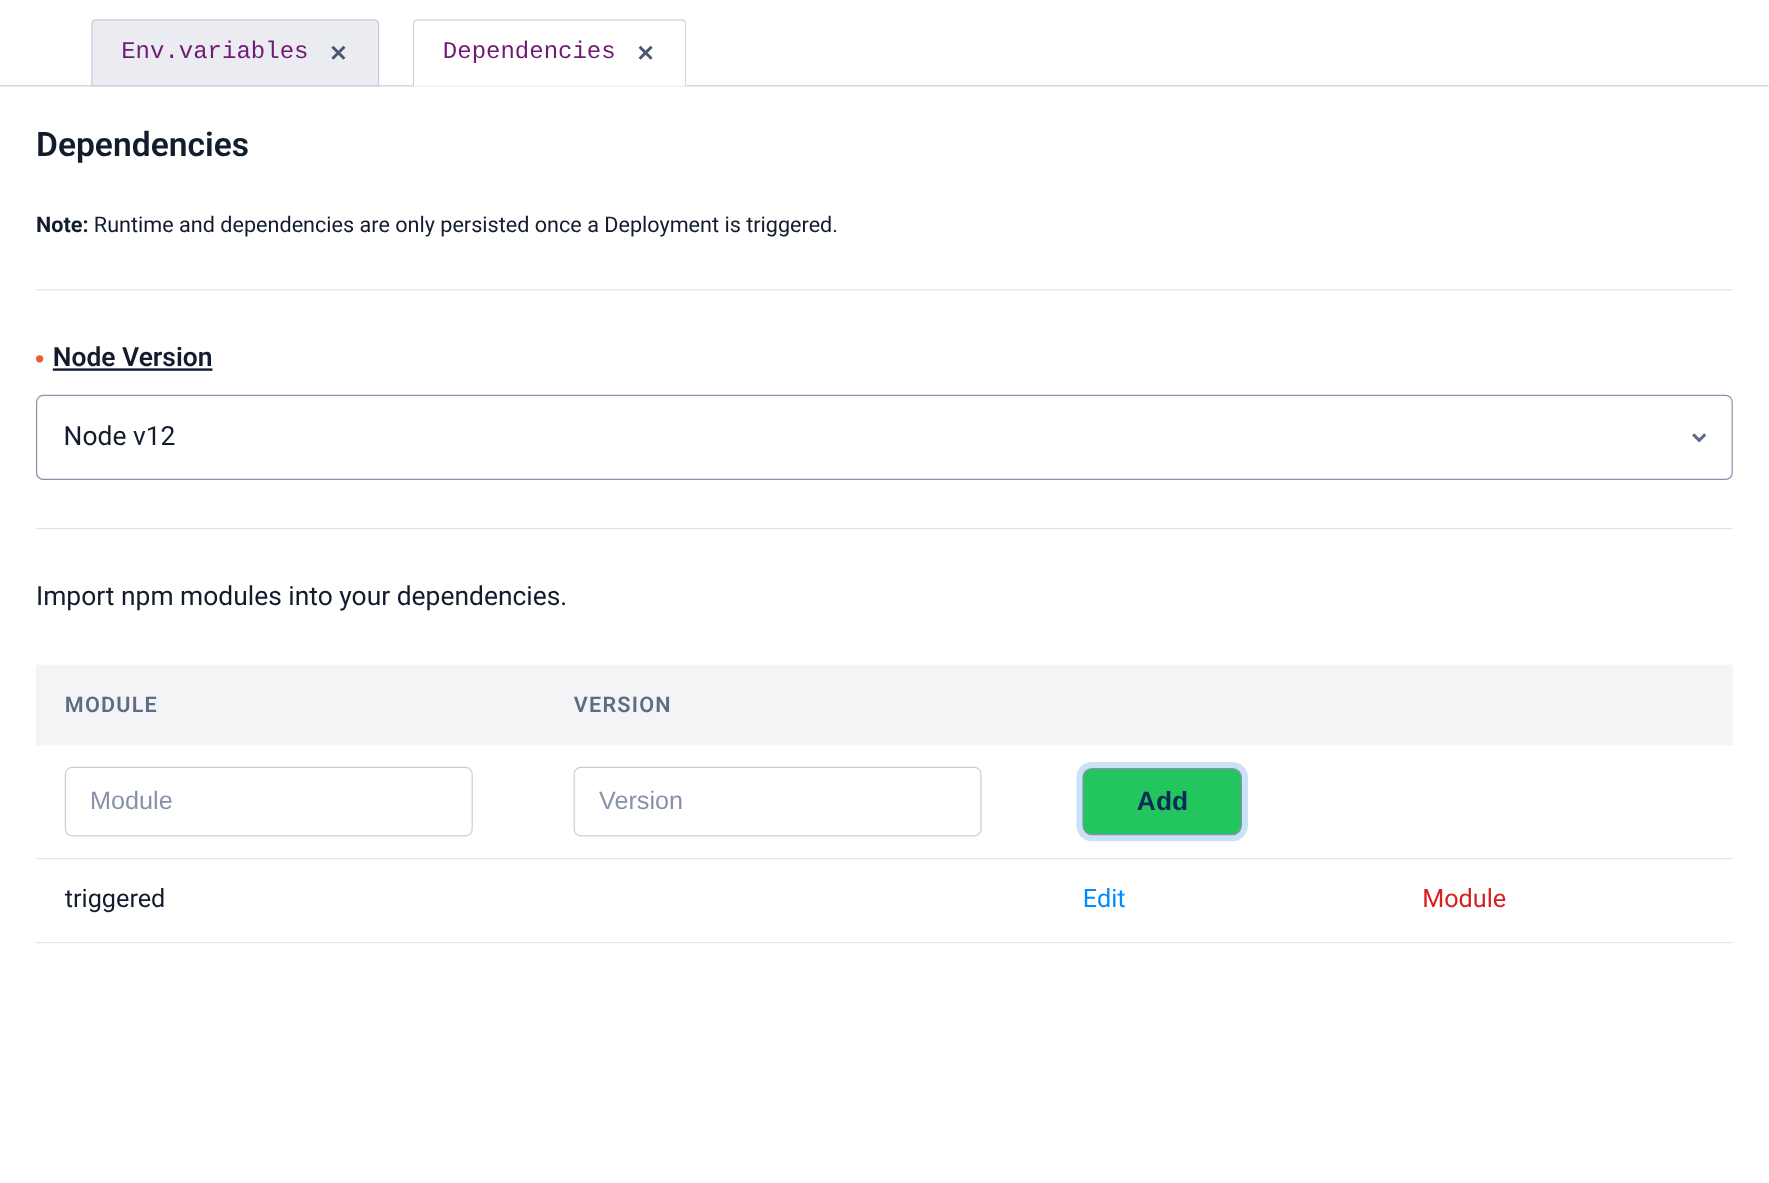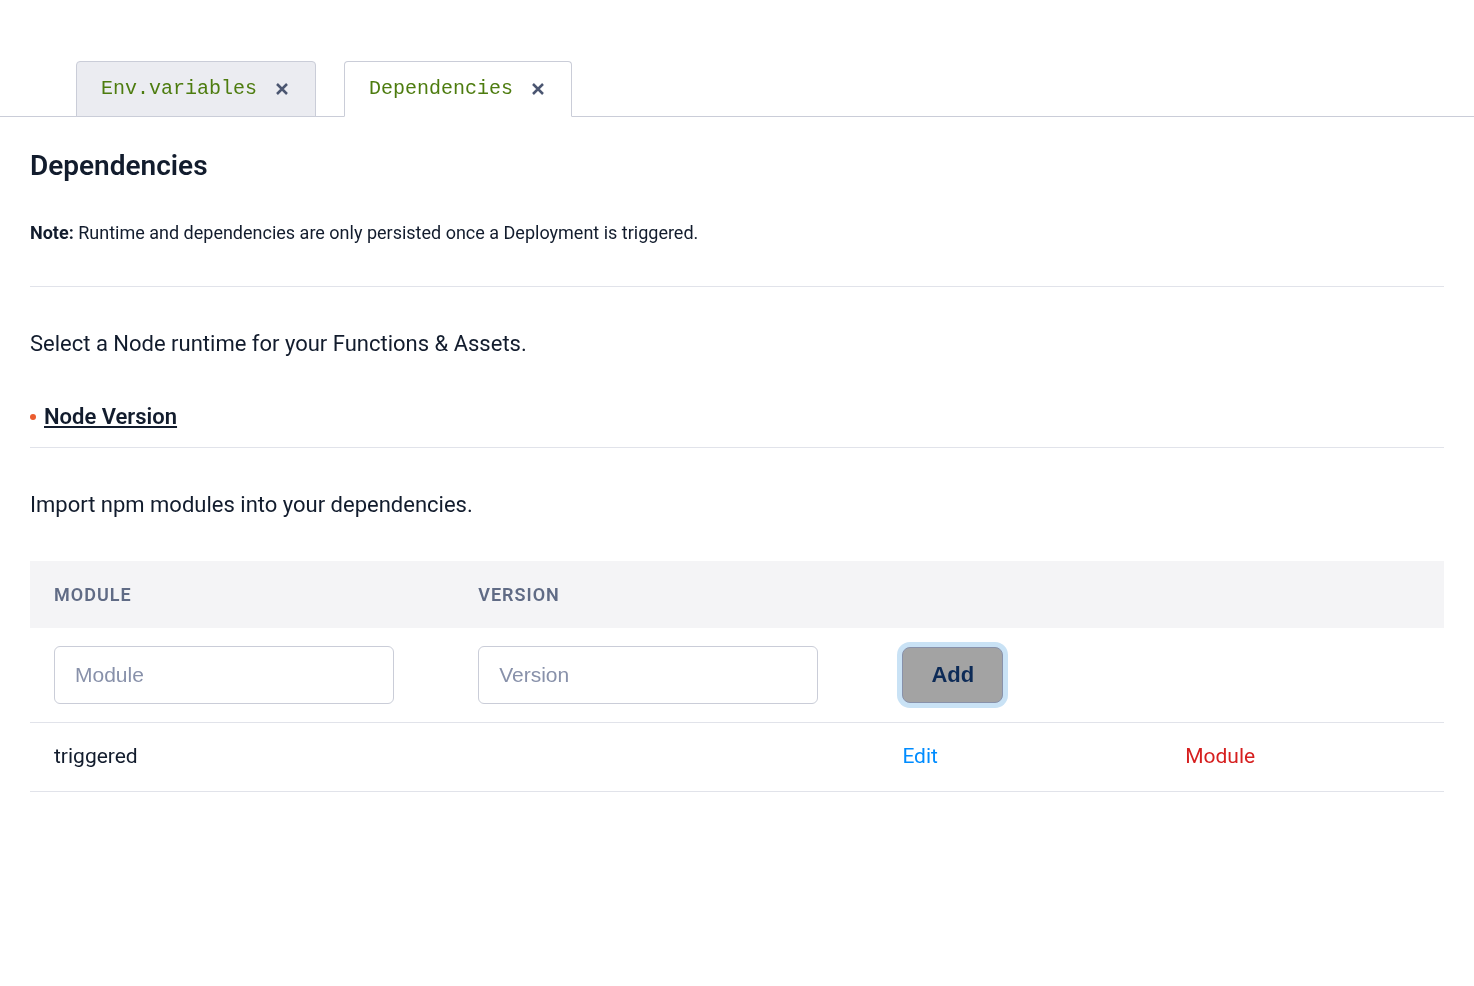--- a/index.html
+++ b/index.html
@@ -21,28 +21,27 @@
     padding-top: 16px;
     border-bottom: 1px solid #cacdd8;
   }
   .tab {
     display: flex;
     align-items: center;
     gap: 16px;
     padding: 12px 24px;
     font-family: "SFMono-Regular", Consolas, "Liberation Mono", Menlo, monospace;
     font-size: 20px;
-    color: #4d7c0f;
+    color: #701a75;
     border: 1px solid transparent;
     border-top-left-radius: 4px;
     border-top-right-radius: 4px;
     cursor: pointer;
     position: relative;
     margin-bottom: -1px;
-    margin-top: 45px;
   }
   .tab.inactive {
     background: #ebecf1;
     border: 1px solid #cacdd8;
     border-bottom: 1px solid #cacdd8;
   }
   .tab.active {
     background: #ffffff;
     border: 1px solid #cacdd8;
     border-bottom: 1px solid #ffffff;
@@ -170,25 +169,25 @@
     border-radius: 6px;
     background: #ffffff;
   }
   .input-field::placeholder {
     color: #8891aa;
   }
   .add-button {
     display: inline-flex;
     align-items: center;
     justify-content: center;
-    padding: 14px 28px;
+    padding: 14px 44px;
     font-size: 22px;
     font-weight: 600;
     color: #0d2b57;
-    background: #a3a3a3;
+    background: #22c55e;
     border: 1px solid #8891aa;
     border-radius: 8px;
     cursor: pointer;
     box-shadow: 0 0 0 5px #c9e2f5;
   }
   .link-action {
     font-size: 21px;
     color: #008cff;
     cursor: pointer;
   }
@@ -233,27 +232,36 @@
 
   <h1 class="page-title">Dependencies</h1>
 
   <p class="note-line">
     <span class="note-label">Note:</span>
     <span>Runtime and dependencies are only persisted once a Deployment is triggered.</span>
   </p>
 
   <hr class="divider">
 
-  <p class="section-intro">Select a Node runtime for your Functions &amp; Assets.</p>
 
   <div class="field-label-row">
     <span class="required-dot"></span>
     <span class="field-label">Node Version</span>
   </div>
 
+  <div class="select-wrap">
+    <div class="select">
+      <span>Node v12</span>
+    </div>
+    <span class="select-chevron">
+      <svg viewBox="0 0 16 16">
+          <path d="M3 6 L8 11 L13 6"></path>
+        </svg>
+    </span>
+  </div>
 
   <hr class="divider">
 
   <p class="section-intro">Import npm modules into your dependencies.</p>
 
   <table class="table">
     <thead class="table-header">
       <tr>
         <th class="col-module">MODULE</th>
         <th class="col-version">VERSION</th>

